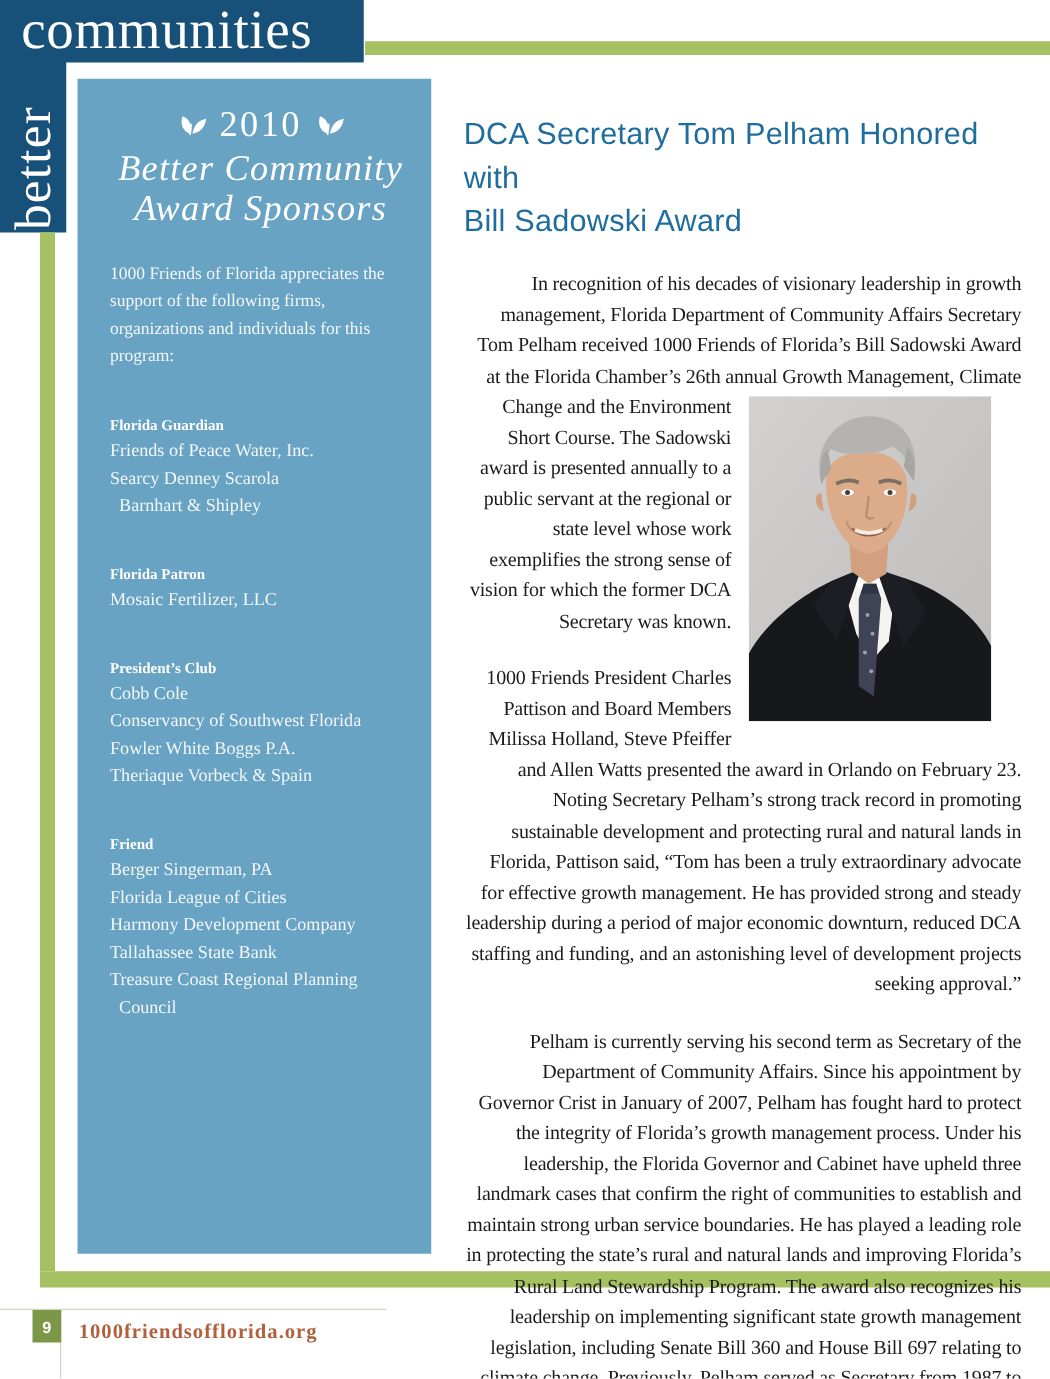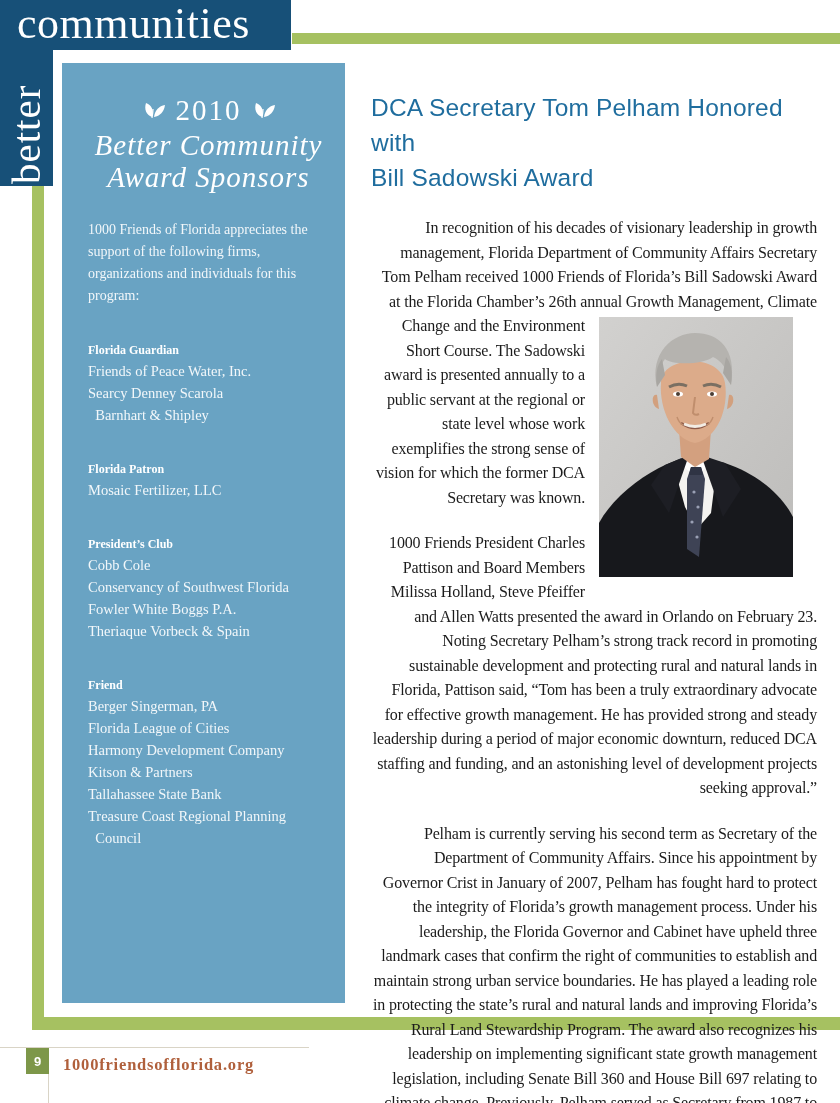--- a/index.html
+++ b/index.html
@@ -23,21 +23,21 @@
   .hbanner .hword{font-size:44px;line-height:44px;padding-left:17px;padding-top:2px;letter-spacing:0.5px;}
   .rule-green-top{position:absolute;left:292px;top:33px;width:548px;height:11px;background:var(--green);}
   .rule-green-left{position:absolute;left:32px;top:186px;width:12px;height:831px;background:var(--green);}
   .rule-green-bottom{position:absolute;left:32px;top:1017px;width:808px;height:13px;background:var(--green);}
 
   
   .sponsor-box{
     position:absolute;left:62px;top:63px;width:283px;height:940px;background:var(--sidebar);
     box-sizing:border-box;padding:20px 16px 0 26px;color:#f2f7fa;
   }
-  .sb-yearrow{display:flex;align-items:center;justify-content:center;gap:10px;margin-top:12px;color:#fff;}
+  .sb-yearrow{display:flex;align-items:center;justify-content:center;gap:10px;margin-top:2px;color:#fff;}
   .sb-year{font-size:29px;line-height:30px;letter-spacing:2px;}
   .leaf{width:24px;height:18px;}
   .sb-script{
     text-align:center;color:#fff;font-style:italic;font-size:29px;line-height:32px;
     margin-top:4px;letter-spacing:1px;
   }
   .sb-intro{margin:26px 0 0 0;font-size:14px;line-height:22px;}
   .sb-group{margin-top:33px;}
   .sb-heading{font-weight:bold;color:#ffffff;font-size:12px;line-height:20px;}
   .sb-items{}
@@ -126,21 +126,20 @@
             <div class="sb-item">Fowler White Boggs P.A.</div>
             <div class="sb-item">Theriaque Vorbeck &amp; Spain</div>
           </div>
         </div>
         <div class="sb-group">
           <div class="sb-heading">Friend</div>
           <div class="sb-items">
             <div class="sb-item">Berger Singerman, PA</div>
             <div class="sb-item">Florida League of Cities</div>
             <div class="sb-item">Harmony Development Company</div>
-            <div class="sb-item">Kitson &amp; Partners</div>
             <div class="sb-item">Tallahassee State Bank</div>
             <div class="sb-item">Treasure Coast Regional Planning
   Council</div>
           </div>
         </div>
       </div>
   </aside>
 
   <main class="article">
     <h1><span>DCA Secretary Tom Pelham Honored with</span><br>

